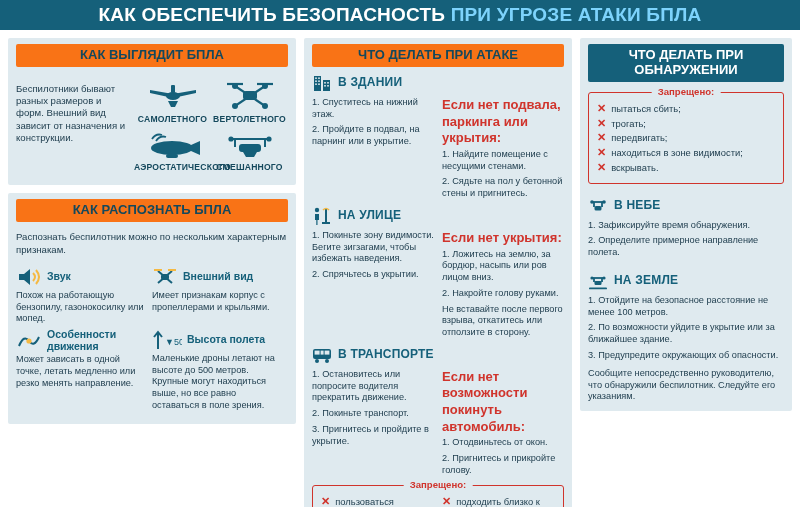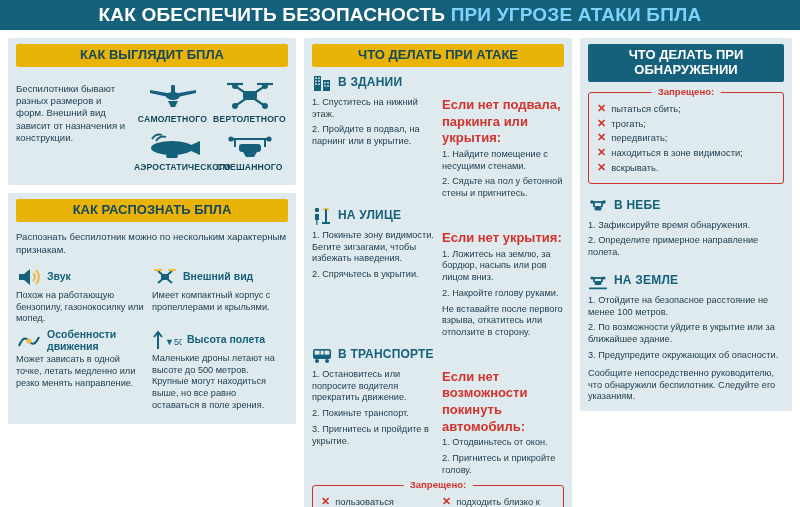--- a/index.html
+++ b/index.html
@@ -24,21 +24,21 @@
   
   .cols{display:flex;gap:8px;padding:8px 8px 0 8px;box-sizing:border-box;height:477px;}
   .col1{width:288px;}
   .col2{width:268px;}
   .col3{width:212px;}
 
   .panel{background:#dfeaef;border-radius:2px;padding:6px 8px 8px 8px;box-sizing:border-box;}
   .panel + .panel{margin-top:8px;}
 
   .ttl{
-    background:#eab308;color:#14485c;font-weight:bold;text-align:center;
+    background:#f97316;color:#14485c;font-weight:bold;text-align:center;
     font-size:13px;padding:4px 2px;border-radius:2px;margin-bottom:6px;
     line-height:1.15;
   }
   .ttl.blue{background:#15607a;color:#ffffff;}
 
   p,li,div{font-size:9.4px;line-height:1.28;}
 
   .intro{font-size:9.6px;line-height:1.3;}
 
   
@@ -223,21 +223,21 @@
                       <rect x="9" y="8" width="8" height="6" rx="2"></rect>
                     </g>
                   <g stroke="#f5b942" stroke-width="2">
                       <line x1="2" y1="4" x2="10" y2="4"></line>
                       <line x1="16" y1="4" x2="24" y2="4"></line>
                     </g>
                 </svg>
               </span>
               <span class="t">Внешний вид</span>
             </div>
-            <div class="fbody">Имеет компактный корпус с пропеллерами и крыльями.</div>
+            <div class="fbody">Имеет признакам корпус с пропеллерами и крыльями.</div>
           </div>
 
           <div class="fcell">
             <div class="fhead">
               <span>
                 <svg width="26" height="22" viewBox="0 0 26 22">
                   <g stroke="#15607a" stroke-width="2" fill="none">
                     <path d="M3 16 Q8 4 13 11 Q18 18 23 7"></path>
                   </g>
                   <g fill="#f5b942">

